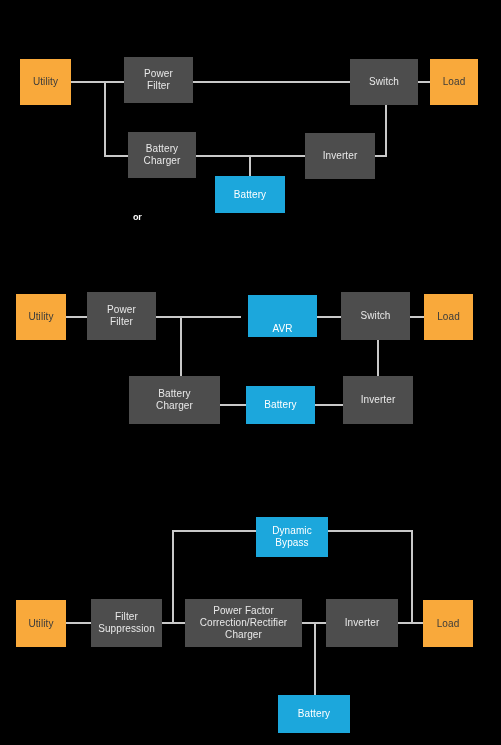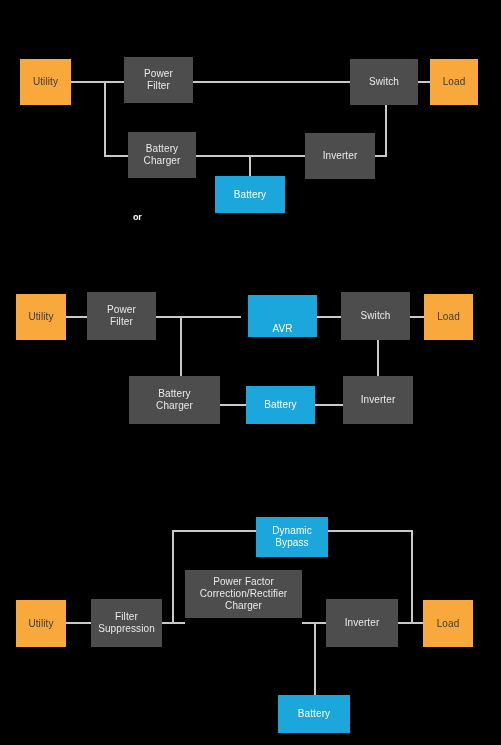--- a/index.html
+++ b/index.html
@@ -154,21 +154,21 @@
       <span class="lbl">Dynamic
 Bypass</span>
     </div>
     <div class="node orange" style="left:16px;  top:600px; width:50px; height:47px;">
       <span class="lbl">Utility</span>
     </div>
     <div class="node gray" style="left:91px;  top:599px; width:71px; height:48px;">
       <span class="lbl">Filter
 Suppression</span>
     </div>
-    <div class="node gray" style="left:185px; top:570px; width:117px; height:48px;justify-content:center;">
+    <div class="node gray" style="left:185px; top:599px; width:117px; height:48px;justify-content:center;">
       <span class="lbl">Power Factor
 Correction/Rectifier
 Charger</span>
     </div>
     <div class="node gray" style="left:326px; top:599px; width:72px; height:48px;">
       <span class="lbl">Inverter</span>
     </div>
     <div class="node orange" style="left:423px; top:600px; width:50px; height:47px;">
       <span class="lbl">Load</span>
     </div>

